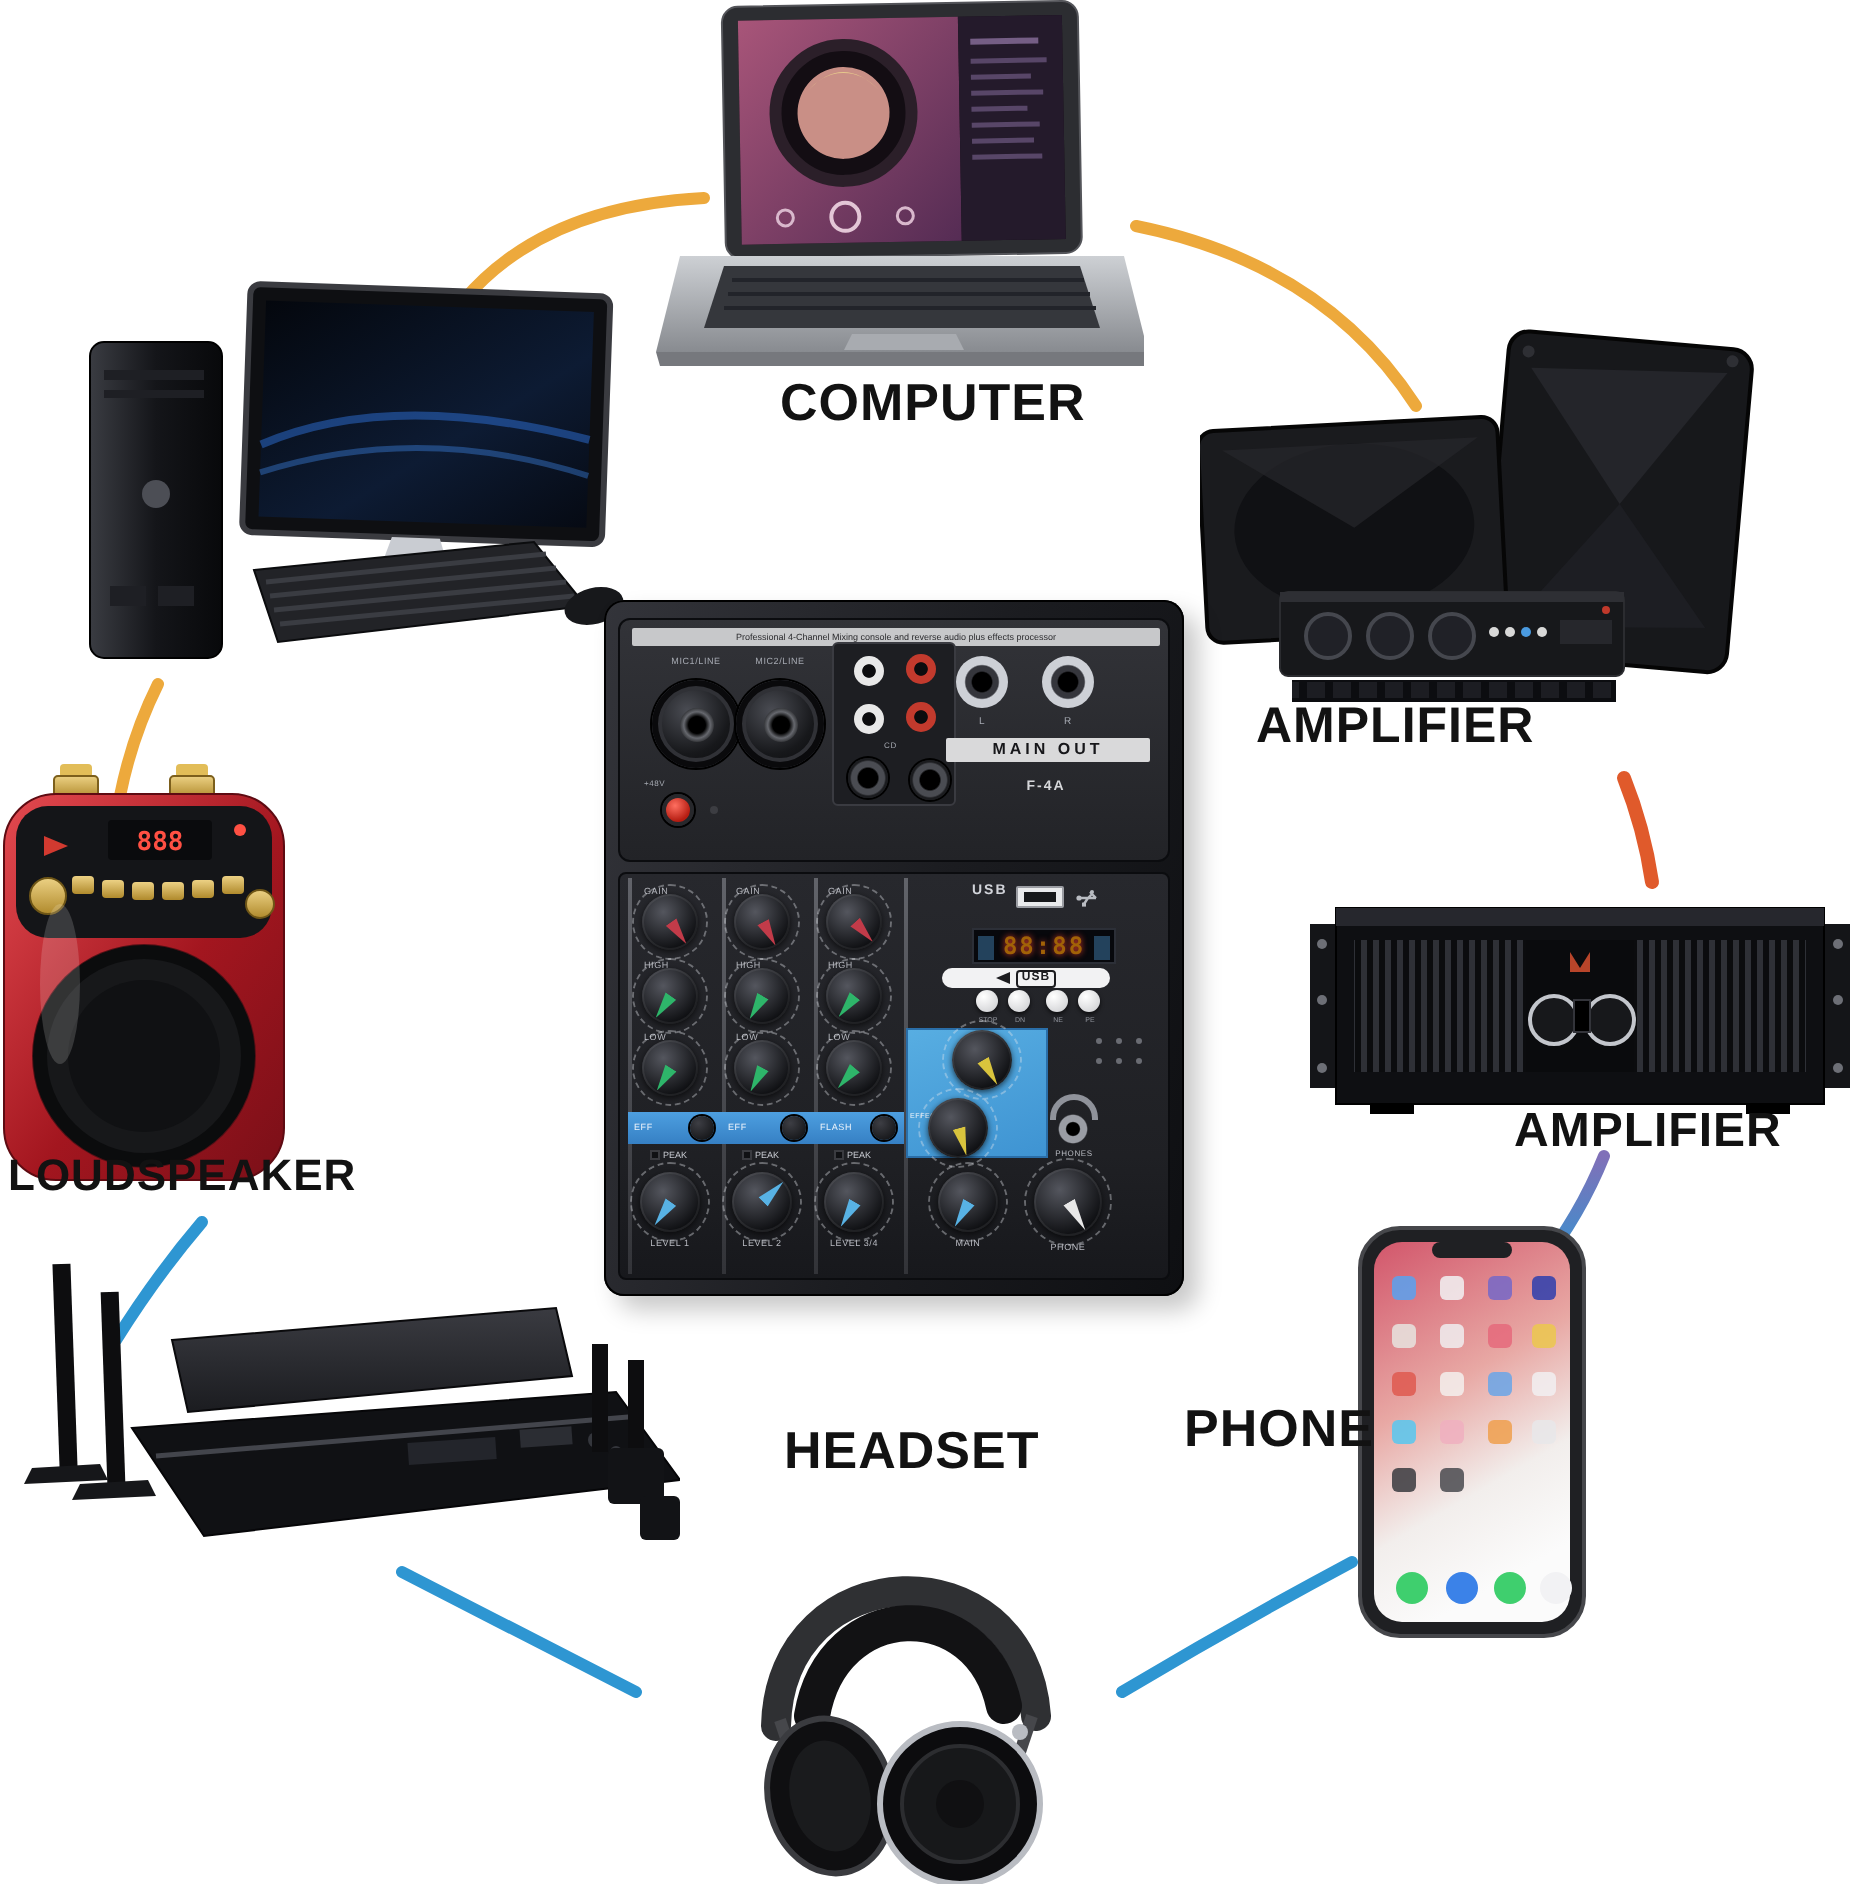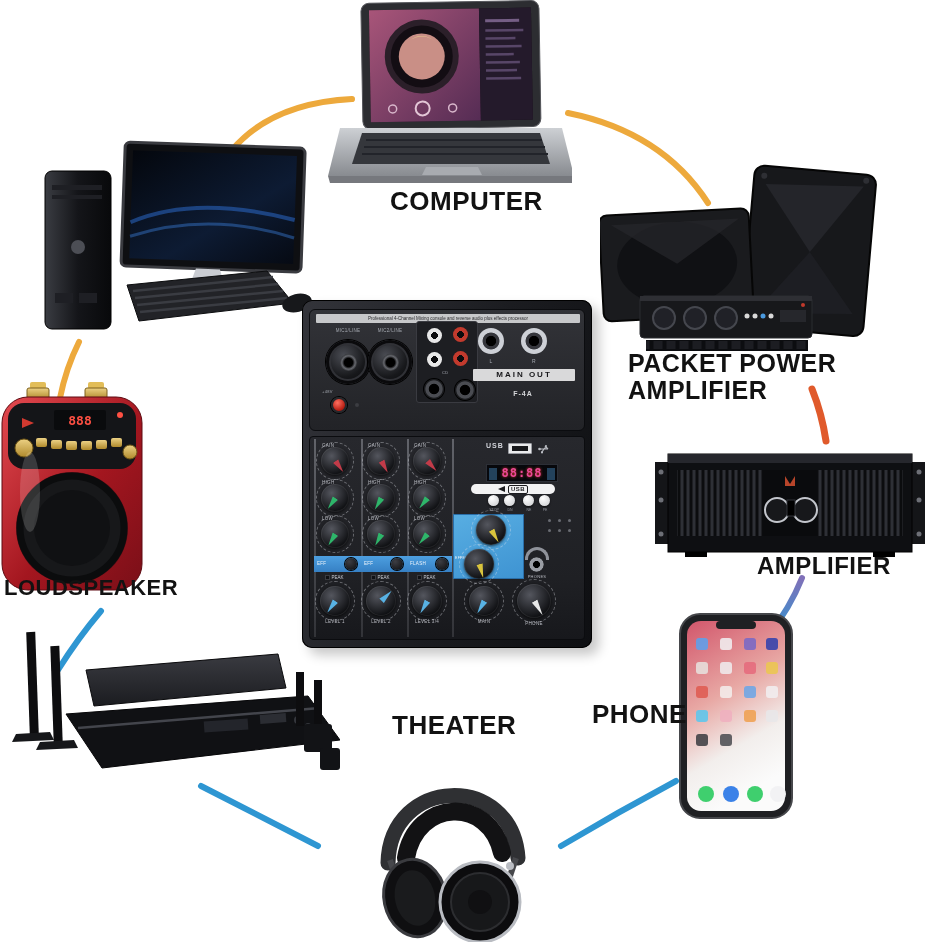--- a/index.html
+++ b/index.html
@@ -62,21 +62,21 @@
         box-shadow:0 0 0 1px #3a3b40;}
   .klab{position:absolute;font-size:4.5px;color:#b8bac1;letter-spacing:.3px;white-space:nowrap;}
   .fx-panel{position:absolute;left:143px;top:77px;width:71px;height:65px;
         background:linear-gradient(160deg,#58aee2,#3e93d2);box-shadow:inset 0 0 0 1px #2a6ea8;}
   .usb-port{position:absolute;left:198px;top:6px;width:24px;height:11px;background:#e9eaec;
         border:1px solid #9b9da3;border-radius:1px;}
   .usb-port::after{content:"";position:absolute;left:3px;top:2px;width:16px;height:5px;background:#17181b;}
   .display{position:absolute;left:176px;top:27px;width:72px;height:18px;background:#07080c;
         border:1px solid #2c2f37;display:flex;align-items:center;justify-content:center;}
   .display .digits{font-family:"DejaVu Sans Mono",monospace;font-size:12px;font-weight:bold;
-        color:#ec4899;letter-spacing:1px;text-shadow:0 0 3px rgba(255,70,50,.85);}
+        color:#a16207;letter-spacing:1px;text-shadow:0 0 3px rgba(255,70,50,.85);}
   .display::before,.display::after{content:"";position:absolute;top:3px;width:8px;height:12px;background:#23425c;}
   .display::before{left:2px;} .display::after{right:2px;}
   .badge{position:absolute;left:161px;top:47px;width:84px;height:10px;background:#f2f2f3;border-radius:5px;
         display:flex;align-items:center;justify-content:center;gap:3px;}
   .badge .arr{width:0;height:0;border-right:7px solid #1c1c1f;border-top:3px solid transparent;
         border-bottom:3px solid transparent;}
   .badge .btx{font-size:6px;font-weight:bold;color:#1c1c1f;border:1px solid #1c1c1f;border-radius:2px;
         padding:0 2px;line-height:7px;letter-spacing:.5px;}
   .tbtn{position:absolute;top:58px;width:11px;height:11px;border-radius:50%;
         background:radial-gradient(circle at 35% 30%,#ffffff,#c9cacd);box-shadow:0 1px 2px rgba(0,0,0,.7);}
@@ -267,21 +267,21 @@
         <ellipse cx="55" cy="160" rx="31" ry="39" fill="#0f0f11" stroke="#3a3b3f" stroke-width="3"></ellipse>
         <ellipse cx="55" cy="160" rx="20" ry="28" fill="#1a1b1d"></ellipse>
       </g>
       <g>
         <circle cx="120" cy="164" r="40" fill="#0c0c0e" stroke="#b9bcc2" stroke-width="3"></circle>
         <circle cx="120" cy="164" r="29" fill="#17181a" stroke="#2c2d30" stroke-width="2"></circle>
         <circle cx="120" cy="164" r="12" fill="#101012"></circle>
       </g>
     </svg>
   </div>
-  <div class="dev-label" style="left:392px;top:710px;font-size:26px;">THEATER</div>
+  <div class="dev-label" style="left:392px;top:710px;font-size:26px;">HEADSET</div>
 
   <div class="device" style="left:678px;top:612px;width:120px;height:210px;">
     <svg width="120" height="210" viewBox="0 0 120 210">
       <defs>
         <linearGradient id="ph-scr" x1="0" y1="0" x2=".3" y2="1">
           <stop offset="0" stop-color="#d2566b"></stop>
             <stop offset=".45" stop-color="#e8a8a4"></stop>
           <stop offset=".75" stop-color="#f2eeec"></stop>
             <stop offset="1" stop-color="#fbfbfb"></stop>
         </linearGradient>
@@ -380,21 +380,20 @@
           <circle cx="155" cy="156" r="2.5" fill="#d8d8d8"></circle>
         <circle cx="163" cy="156" r="2.5" fill="#4a9ae0"></circle>
           <circle cx="171" cy="156" r="2.5" fill="#d8d8d8"></circle>
         <rect x="180" y="150" width="26" height="12" fill="#26272c"></rect>
         <circle cx="203" cy="145" r="2" fill="#c0392b"></circle>
         <rect x="46" y="180" width="162" height="11" fill="url(#pk-vents)"></rect>
       </g>
     </svg>
   </div>
   <div class="dev-label" style="left:628px;top:350px;font-size:25px;line-height:27px;">
-    <div>PACKET POWER</div>
     <div>AMPLIFIER</div>
   </div>
 
   <div class="mixer">
 
     <div class="jack-panel">
       <div class="hdr">Professional 4-Channel Mixing console and reverse audio plus effects processor</div>
       <div class="tinylab" style="left:18px;top:18px;width:40px;text-align:center;">MIC1/LINE</div>
       <div class="tinylab" style="left:60px;top:18px;width:40px;text-align:center;">MIC2/LINE</div>
       <div class="combo" style="left:16px;top:30px;"></div>

